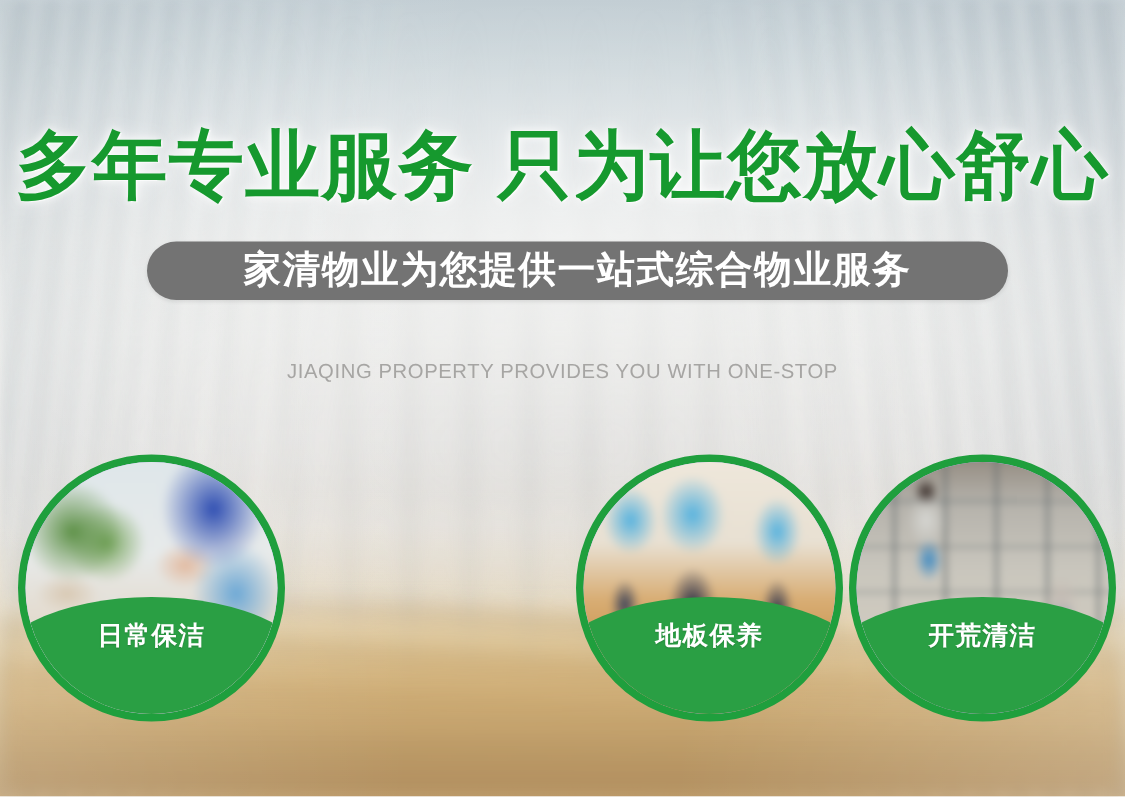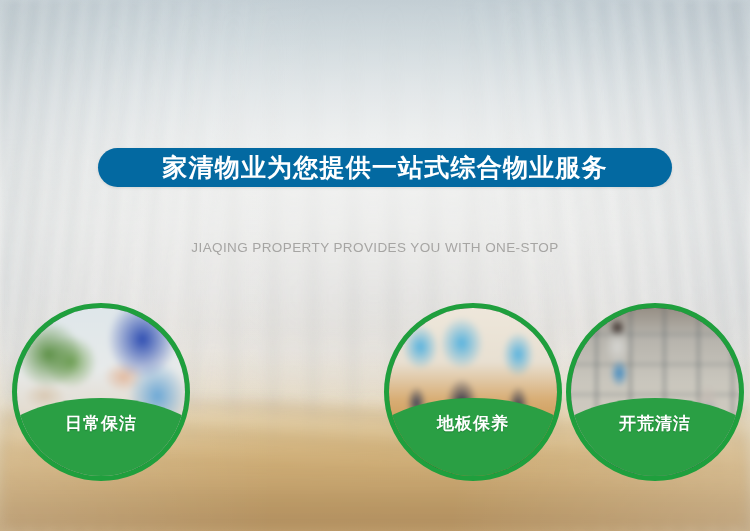--- a/index.html
+++ b/index.html
@@ -131,24 +131,24 @@
     text-shadow:
        0 0 6px rgba(255,255,255,0.95),
        0 0 14px rgba(255,255,255,0.75),
        1px 1px 0 rgba(255,255,255,0.6);
   }
 
   
   .pill {
     position: absolute;
     left: 98px;
-    top: 148px;
+    top: 161px;
     width: 574px;
     height: 39px;
-    background: #0369a1;
+    background: #737373;
     border-radius: 20px;
     display: flex;
     align-items: center;
     justify-content: center;
     box-shadow: 0 1px 3px rgba(0,0,0,0.10);
   }
   .pill-text {
     color: #ffffff;
     font-size: 25px;
     font-weight: bold;
@@ -182,21 +182,21 @@
   }
   .circle {
     position: absolute;
     top: 0;
     width: 178px;
     height: 178px;
     border-radius: 50%;
     border: 5px solid #1f9f3d;
     box-sizing: border-box;
     overflow: hidden;
-    background: #14532d;
+    background: #c4b5fd;
   }
   .circle-1 { left: 12px; }
   .circle-2 { left: 202px; }
   .circle-3 { left: 384px; }
   .circle-4 { left: 566px; }
 
   .photo {
     position: absolute;
     inset: 0;
   }
@@ -299,20 +299,21 @@
 
 <div class="banner">
 
   <div class="bg-layer bg-sky"></div>
   <div class="bg-layer bg-towers-left"></div>
   <div class="bg-layer bg-towers-right"></div>
   <div class="bg-layer bg-towers-center"></div>
   <div class="bg-layer bg-floor"></div>
   <div class="bg-layer bg-sheen"></div>
 
+  <div class="headline">多年专业服务 只为让您放心舒心</div>
 
   <div class="pill">
     <span class="pill-text">家清物业为您提供一站式综合物业服务</span>
   </div>
 
   <div class="subtitle">
     <span class="subtitle-line">JIAQING PROPERTY PROVIDES YOU WITH ONE-STOP</span>
   </div>
 
   <div class="circles">

